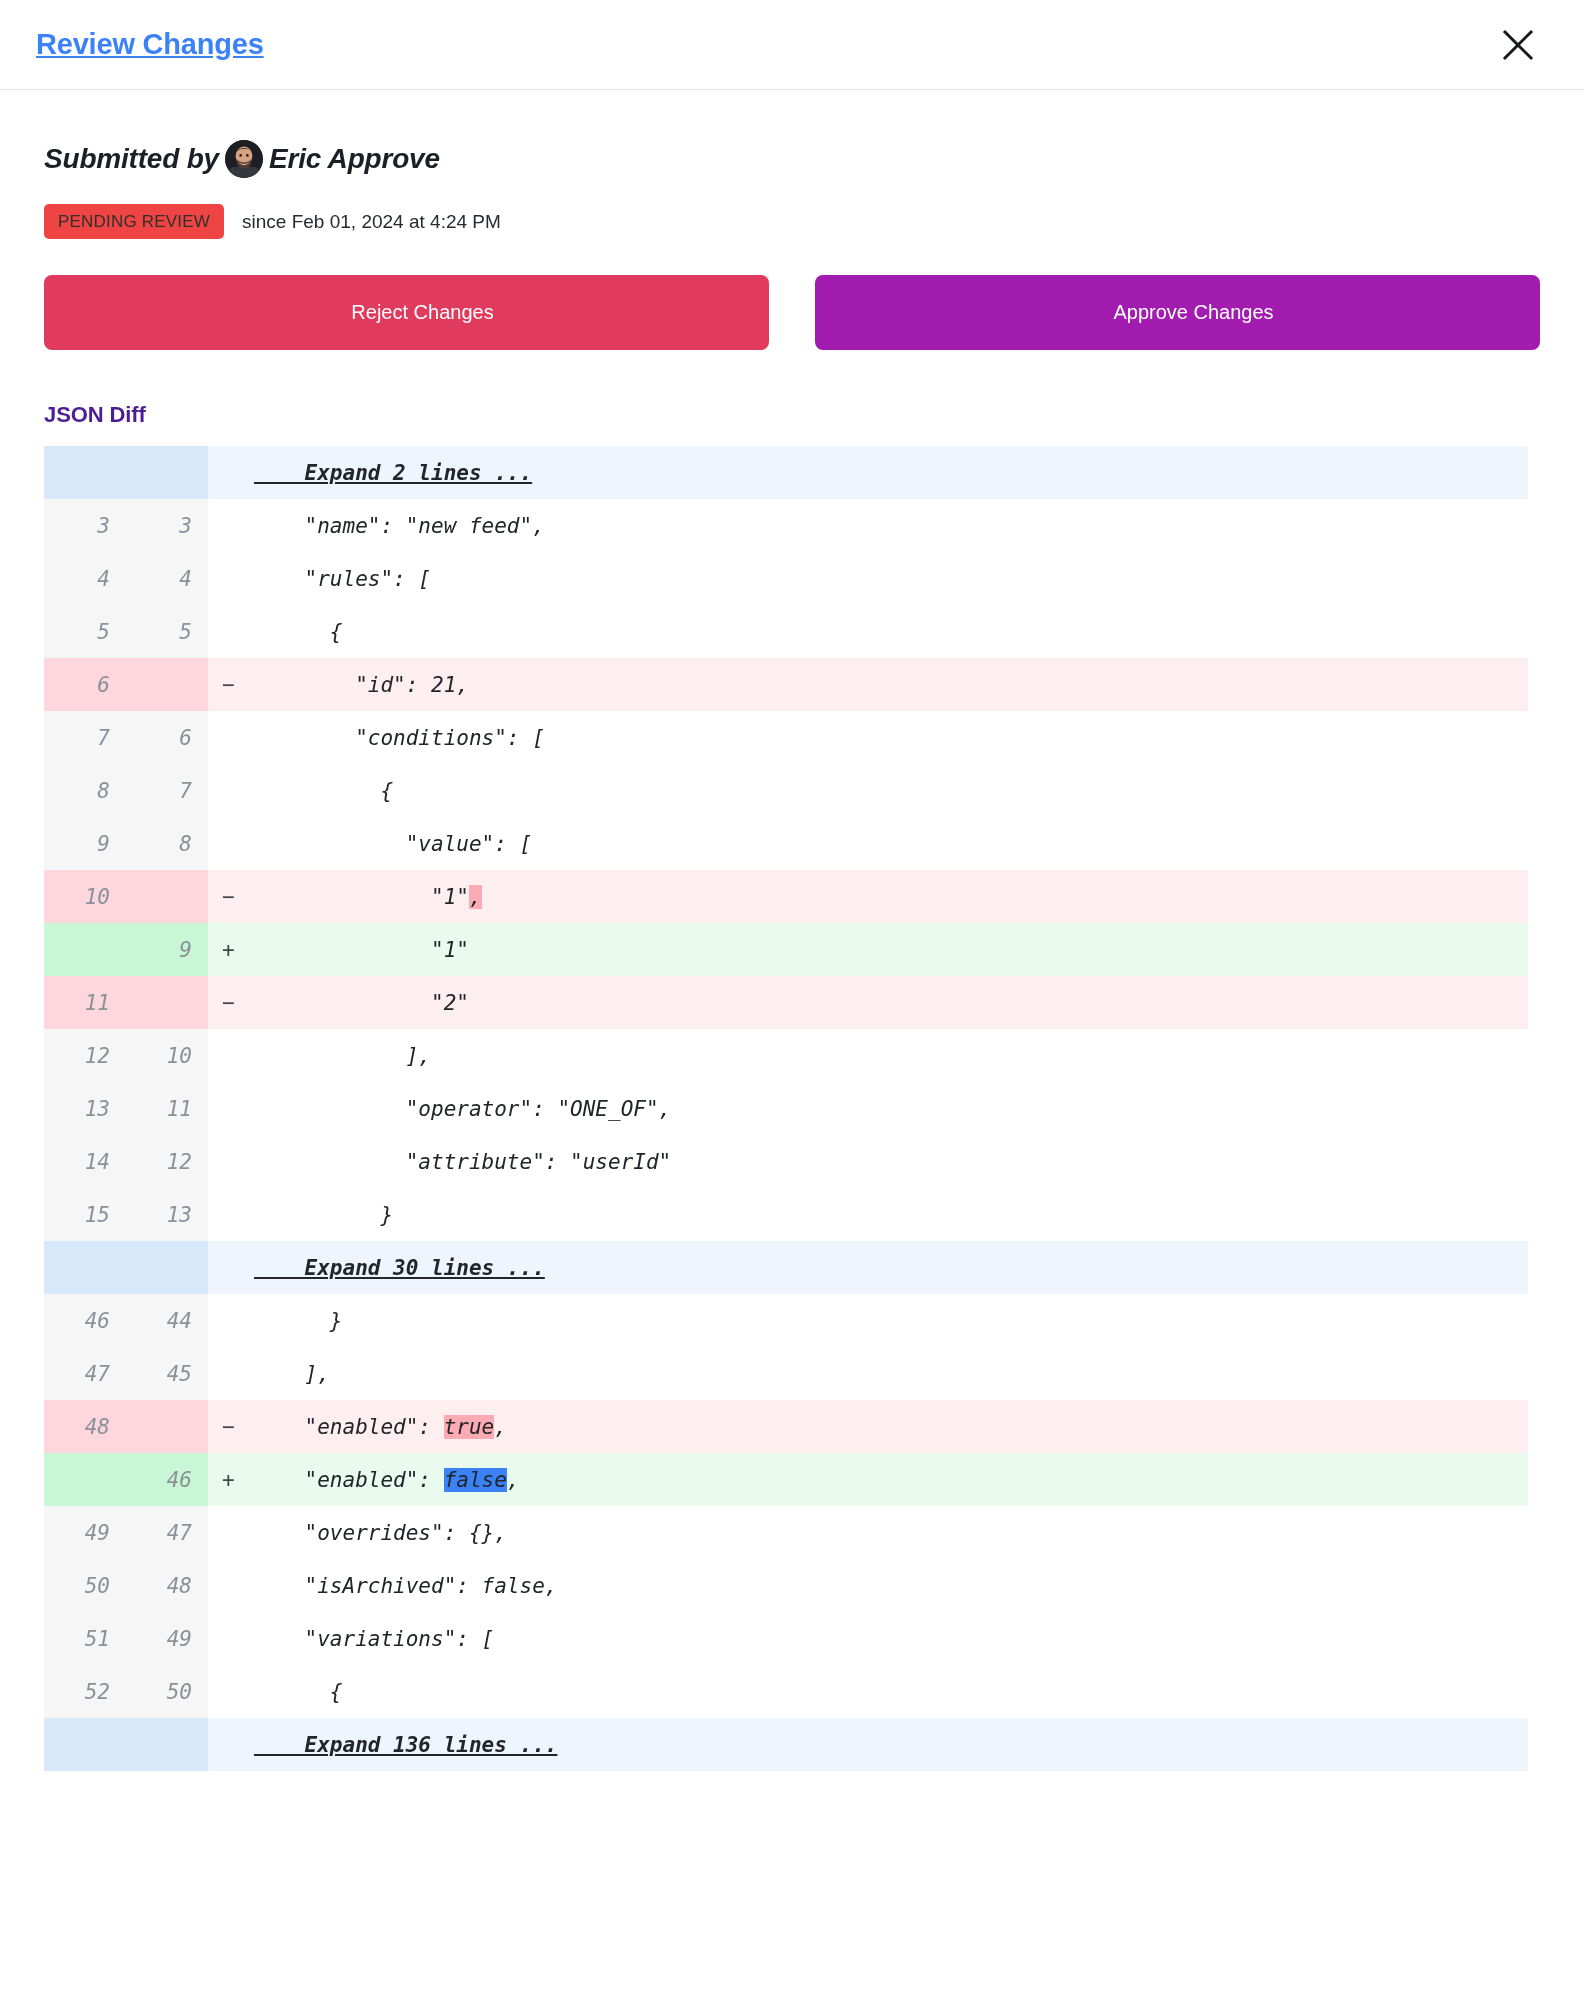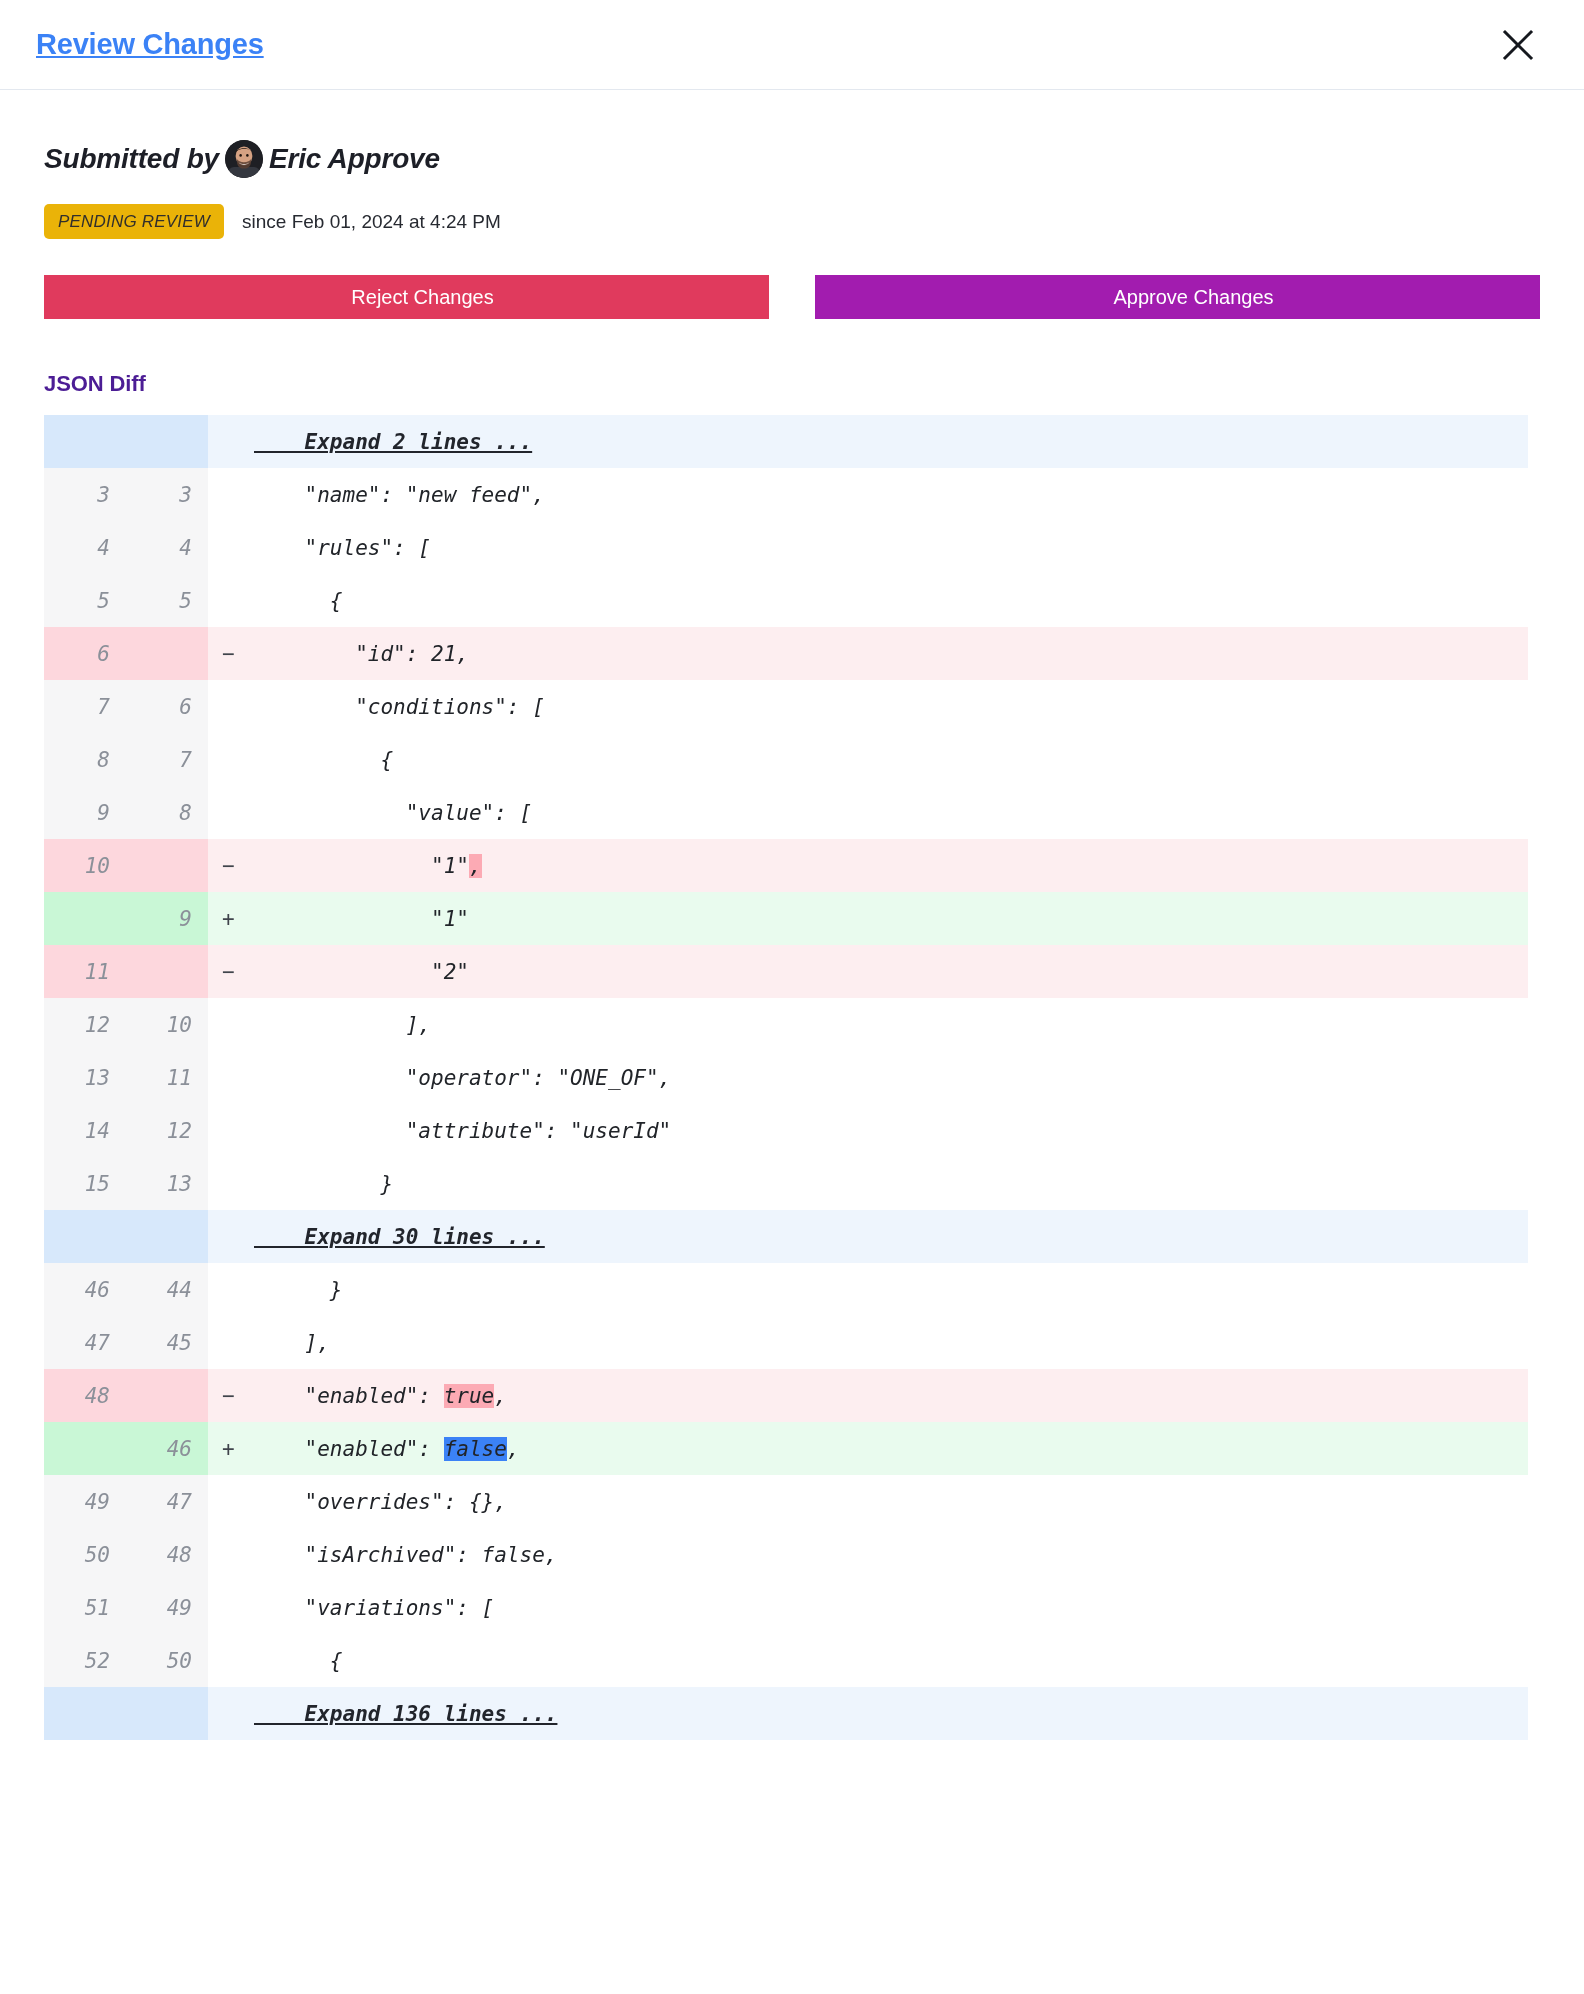--- a/index.html
+++ b/index.html
@@ -67,46 +67,45 @@
     color: #1d1f27;
   }
 
   .status-row {
     display: flex;
     align-items: center;
     gap: 18px;
     margin-bottom: 36px;
   }
   .status-badge {
-    background: #eab308;
+    background: #ef4444;
     color: #312f2c;
     font-size: 17px;
     font-weight: 500;
     letter-spacing: 0.2px;
     padding: 9px 14px;
     border-radius: 5px;
     line-height: 1;
-    font-style: italic;
   }
   .status-since {
     font-size: 19px;
     color: #272a31;
     font-weight: 400;
   }
 
   .action-row {
     display: flex;
     gap: 36px;
     margin-bottom: 52px;
   }
   .btn {
     flex: 1 1 0;
-    height: 44px;
+    height: 75px;
     border: none;
-    border-radius: 0;
+    border-radius: 8px;
     color: #ffffff;
     font-size: 20px;
     font-family: "Liberation Sans", sans-serif;
     font-weight: 400;
     cursor: pointer;
     display: flex;
     align-items: center;
     justify-content: center;
     padding-left: 32px;
   }

